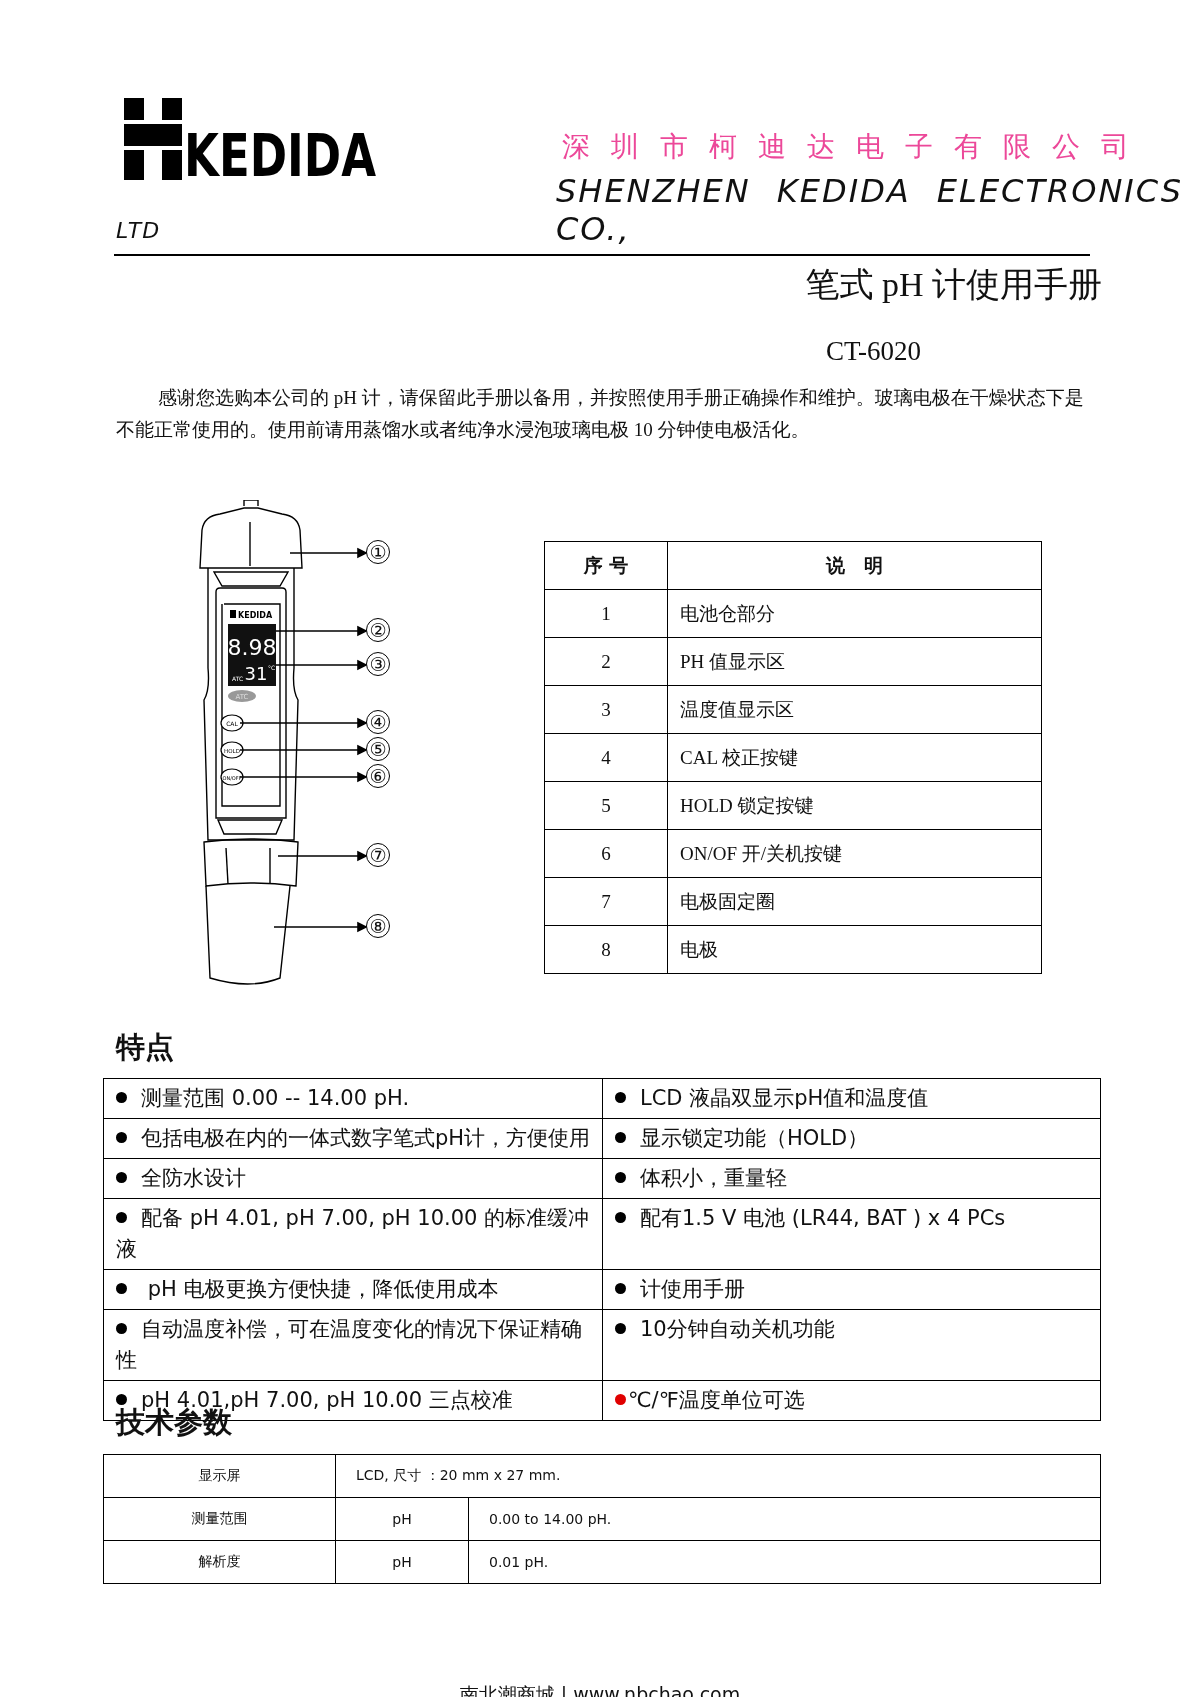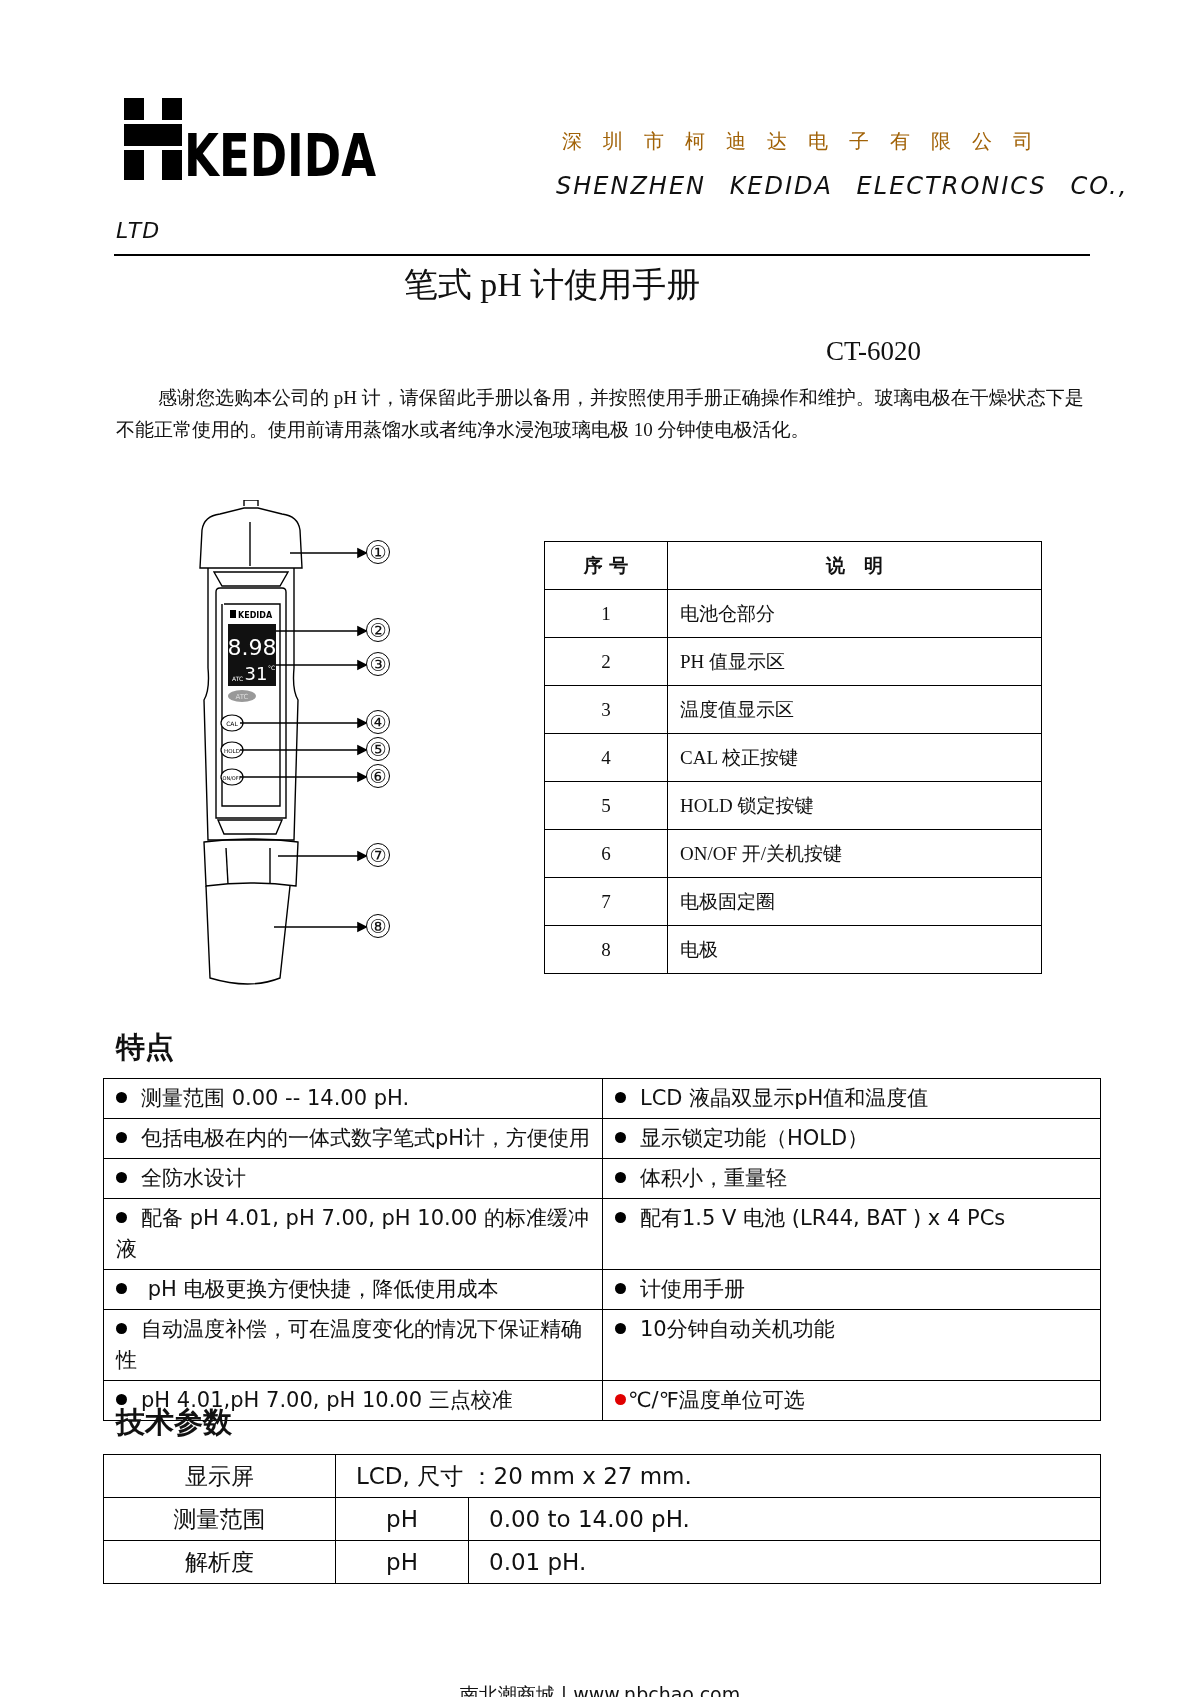--- a/index.html
+++ b/index.html
@@ -2,26 +2,26 @@
 <html><head>
 <meta charset="utf-8">
 <style>
   html, body { margin:0; padding:0; background:#ffffff; }
   body { width:1200px; height:1697px; position:relative; overflow:hidden;
          font-family:"DejaVu Serif","Liberation Serif",serif; color:#111; }
   .abs { position:absolute; }
 
   
   .logo { left:124px; top:98px; width:255px; height:82px; }
-  .company-cn { left:562px; top:128px; font-family:"DejaVu Serif",serif; font-size:20px; letter-spacing:21px; color:#a16207; }
-  .company-en { left:556px; top:172px; font-family:"DejaVu Sans",sans-serif; font-style:italic; font-size:24px; letter-spacing:2px; color:#111; word-spacing:14px; }
+  .company-cn { left:562px; top:128px; font-family:"DejaVu Serif",serif; font-size:28px; letter-spacing:21px; color:#ec4899; }
+  .company-en { left:556px; top:172px; font-family:"DejaVu Sans",sans-serif; font-style:italic; font-size:32px; letter-spacing:2px; color:#111; word-spacing:14px; }
   .company-ltd { left:116px; top:218px; font-family:"DejaVu Sans",sans-serif; font-style:italic; font-size:22px; letter-spacing:1px; }
   .rule { left:114px; top:254px; width:976px; height:2px; background:#000; }
 
-  .doc-title { left:0; width:1100px; top:262px; text-align:center; font-size:34px; font-family:"Liberation Serif",serif; padding-left:0; }
+  .doc-title { left:0; width:1100px; top:262px; text-align:right; font-size:34px; font-family:"Liberation Serif",serif; padding-left:0; }
   .doc-title span { position:relative; left:2px; }
   .model { left:826px; top:336px; font-size:27px; font-family:"Liberation Serif",serif; }
   .intro { left:116px; top:382px; width:978px; font-size:19px; line-height:32px; text-indent:42px; font-family:"Liberation Serif",serif; }
 
   
   .diagram { left:190px; top:500px; width:220px; height:492px; }
   .callout-num { font-family:"DejaVu Sans",sans-serif; font-size:19px; width:22px; height:22px; border:1.6px solid #000; border-radius:50%; text-align:center; line-height:22px; background:#fff; }
 
   
   table { border-collapse:collapse; }
@@ -32,21 +32,21 @@
   .parts td.desc { padding-left:12px; }
 
   .section-title { font-family:"DejaVu Sans",sans-serif; font-weight:bold; font-size:29px; }
   .features { left:103px; top:1078px; width:998px; }
   .features td { border:1.4px solid #000; font-size:21px; vertical-align:top; padding:4px 8px 4px 12px; line-height:31px; font-family:"DejaVu Sans",sans-serif; }
   .features td.left { width:478px; }
   .bullet { display:inline-block; width:11px; height:11px; border-radius:50%; background:#000; margin-right:14px; position:relative; top:-2px; }
   .bullet.red { background:#e00000; margin-right:2px; }
 
   .specs { left:103px; top:1454px; width:998px; }
-  .specs td { border:1.4px solid #000; height:40px; font-size:23px; font-family:"DejaVu Sans",sans-serif; }
+  .specs td { border:1.4px solid #000; height:40px; font-size:14px; font-family:"DejaVu Sans",sans-serif; }
   .specs td.label { width:229px; text-align:center; }
   .specs td.sub { width:130px; text-align:center; }
   .specs td.val { padding-left:20px; }
 
   .footer { left:0; width:1200px; top:1682px; text-align:center; font-family:"DejaVu Sans",sans-serif; font-size:19px; }
 </style>
 </head>
 <body>
 
 <div class="abs logo">

